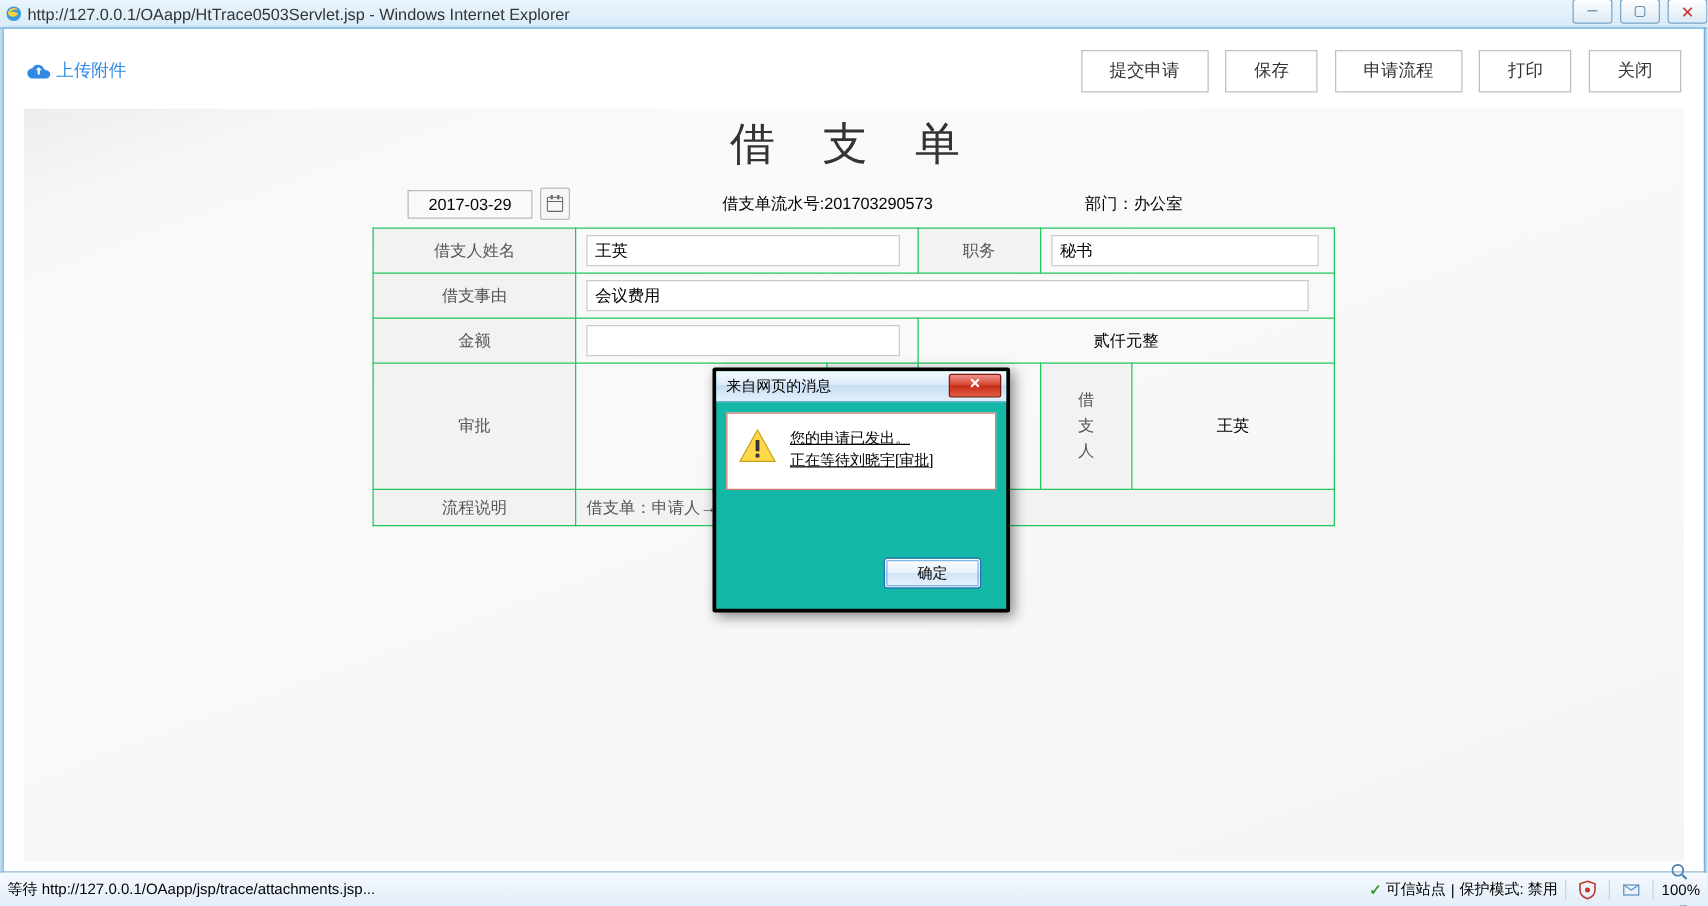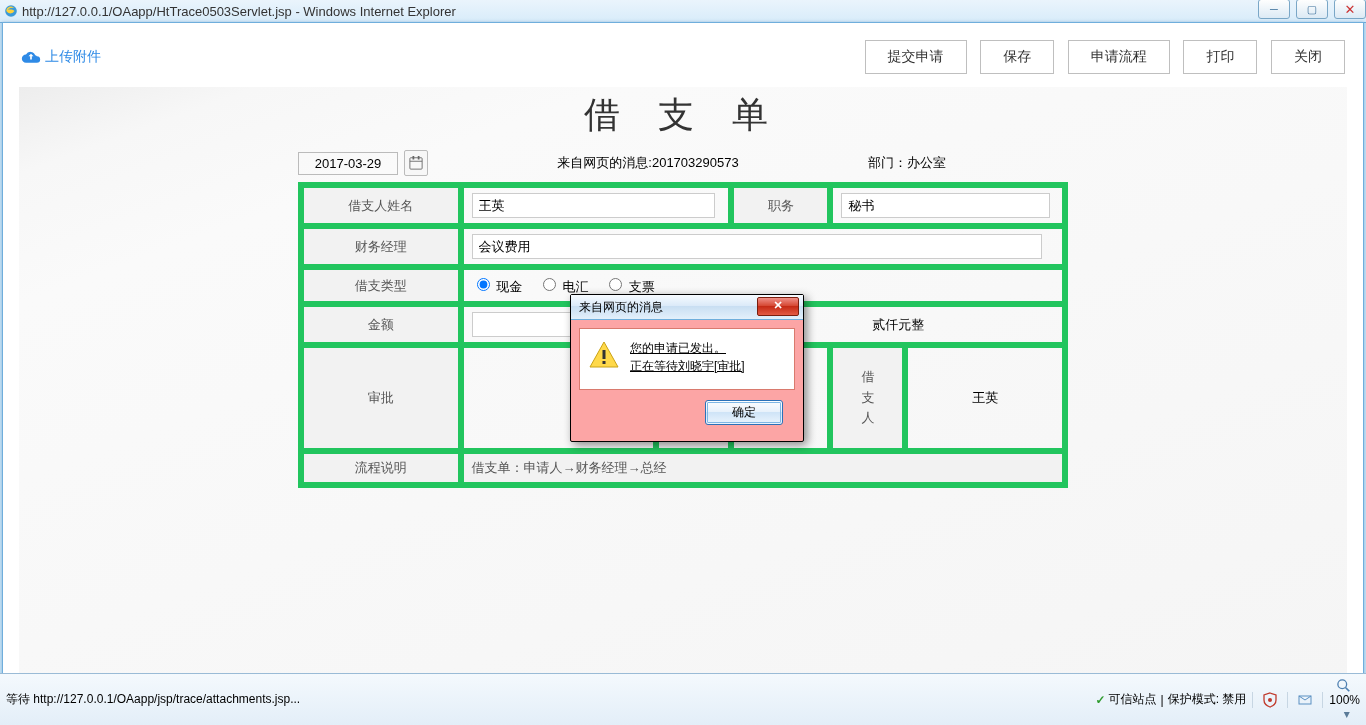--- a/index.html
+++ b/index.html
@@ -18,45 +18,45 @@
 .topbar{height:40px;display:flex;align-items:center;padding:6px 10px;border-bottom:1px solid #transparent;}
 .upload{display:flex;align-items:center;color:#2e8ae6;font-size:14px;cursor:pointer;}
 .upload svg{margin-right:4px;}
 .spacer{flex:1;}
 .btn-bar button{background:#fff;border:1px solid #bfbfbf;padding:7px 22px;margin-left:10px;font-size:14px;color:#333;cursor:pointer;font-family:inherit;}
 
 .paper-wrap{position:relative;}
 .paper{width:770px;margin:8px auto 0 auto;}
 h1{text-align:center;font-size:36px;font-weight:400;letter-spacing:14px;margin:4px 0 10px 0;color:#333;}
 .meta-row{display:flex;align-items:center;margin-bottom:6px;font-size:13px;}
-.date-box{border:1px solid #bbb;padding:3px 6px;width:86px;text-align:center;margin-right:6px;}
+.date-box{border:1px solid #bbb;padding:3px 6px;width:86px;text-align:center;margin-right:6px;margin-left:28px;}
 .cal-btn{width:22px;height:24px;border:1px solid #bbb;display:flex;align-items:center;justify-content:center;border-radius:2px;background:#f7f7f7;}
 .meta-center{flex:1;text-align:center;}
 .meta-right{width:200px;}
 
 .form-tbl{width:100%;border-collapse:collapse;}
-.form-tbl td{border:6px solid #22c55e;padding:5px 8px;vertical-align:middle;}
+.form-tbl td{border:1px solid #22c55e;padding:5px 8px;vertical-align:middle;}
 .form-tbl .lbl{background:#f2f2f2;text-align:center;width:110px;color:#555;}
 .txt-in{width:98%;border:1px solid #ccc;padding:4px 6px;font-family:inherit;font-size:13px;box-sizing:border-box;}
 .radio-row label{margin-right:12px;}
 .tall-row td{height:90px;}
 .v-lbl{background:#f2f2f2;text-align:center;color:#555;line-height:1.6;}
 .flow-row td{background:#f2f2f2;color:#555;}
 
-.dialog{position:absolute;left:570px;top:294px;width:232px;background:#fca5a5;border:1px solid #000000;box-shadow:3px 3px 10px rgba(0,0,0,0.45);border-radius:2px;}
+.dialog{position:absolute;left:570px;top:294px;width:232px;background:#14b8a6;border:3px solid #000000;box-shadow:3px 3px 10px rgba(0,0,0,0.45);border-radius:2px;}
 .dialog .dlg-title{height:24px;background:linear-gradient(to bottom,#f7fbff 0%,#dbeaf9 45%,#c8def2 46%,#e3f0fb 100%);border-bottom:1px solid #6faedc;display:flex;align-items:center;padding:0 4px 0 8px;position:relative;font-size:12px;}
 .dialog .dlg-close{position:absolute;right:4px;top:2px;width:40px;height:17px;background:linear-gradient(to bottom,#ef8f88,#d4452f 48%,#c52b16 50%,#e35a44);border:1px solid #7a1e0e;border-radius:2px;color:#fff;text-align:center;font-size:11px;line-height:15px;font-weight:bold;}
 .dialog .dlg-body{padding:8px 8px 4px 8px;text-decoration:underline;}
 .msg-box{border:1px solid #d97a6e;padding:10px 10px 14px 8px;display:flex;gap:10px;background:#fff;}
 .warn-icon{width:32px;height:32px;flex:0 0 32px;}
 .msg-text{font-size:12px;line-height:1.5;}
-.dlg-btns{padding:10px 12px 12px 0;text-align:right;}
+.dlg-btns{padding:10px 12px 12px 0;text-align:right;margin-top:44px;}
 .ok-btn{border:1px solid #2b71b8;background:linear-gradient(to bottom,#fdfeff,#e7f1fb 48%,#cfe4f7 50%,#eaf4fd);padding:3px 26px;border-radius:3px;font-size:12px;cursor:pointer;outline:1px solid #7fb6e4;outline-offset:-3px;font-family:inherit;}
 
-.status-bar{position:absolute;left:0;right:0;bottom:0;height:19px;background:linear-gradient(to bottom,#f4f9fd,#e3eef8);border-top:1px solid #9abbd6;display:flex;align-items:center;font-size:12px;padding:16px 6px;}
+.status-bar{position:absolute;left:0;right:0;bottom:0;height:19px;background:linear-gradient(to bottom,#f4f9fd,#e3eef8);border-top:1px solid #9abbd6;display:flex;align-items:center;font-size:12px;padding:4px 6px;}
 .status-bar .st-left{flex:1;}
 .status-bar .sep{width:1px;height:16px;background:#c7d6e3;margin:0 6px;}
 .status-bar .chk{color:#2e9b2e;font-weight:bold;margin-right:3px;}
 .zoom-box{display:flex;align-items:center;flex-direction:column;}
 .zoom-box svg{margin-right:2px;}
 .sm-ico{width:16px;height:16px;margin:0 3px;}
 .bg-paper{position:absolute;top:56px;left:8px;right:8px;bottom:8px;background:linear-gradient(160deg,#ededed 0%,#f7f7f7 8%,#fafafa 20%,#f5f5f5 100%);}
 </style>
 </head>
 <body>
@@ -105,43 +105,35 @@
         <div class="meta-row">
           <div class="date-box">2017-03-29</div>
           <div class="cal-btn">
             <svg width="14" height="14" viewBox="0 0 16 16">
                 <rect x="1" y="2" width="14" height="13" rx="1" fill="none" stroke="#666"></rect>
                 <line x1="1" y1="6" x2="15" y2="6" stroke="#666"></line>
                 <rect x="4" y="0" width="2" height="4" fill="#666"></rect>
                 <rect x="10" y="0" width="2" height="4" fill="#666"></rect>
               </svg>
           </div>
-          <div class="meta-center">来自网页的消息:201703290573</div>
+          <div class="meta-center">借支单流水号:201703290573</div>
           <div class="meta-right">部门：办公室</div>
         </div>
 
         <table class="form-tbl">
           <tbody>
               <tr>
             <td class="lbl">借支人姓名</td>
             <td colspan="2"><input class="txt-in" value="王英" style=""></td>
             <td class="lbl" style="width:60px">职务</td>
             <td colspan="2"><input class="txt-in" value="秘书" style=""></td>
           </tr>
           <tr>
-            <td class="lbl">财务经理</td>
+            <td class="lbl">借支事由</td>
             <td colspan="5"><input class="txt-in" value="会议费用" style=""></td>
-          </tr>
-          <tr>
-            <td class="lbl">借支类型</td>
-            <td colspan="5" class="radio-row">
-              <label><input type="radio" name="pt" checked="" style=""> <span>现金</span></label>
-              <label><input type="radio" name="pt" style=""> <span>电汇</span></label>
-              <label><input type="radio" name="pt" style=""> <span>支票</span></label>
-            </td>
           </tr>
           <tr>
             <td class="lbl">金额</td>
             <td colspan="2"><input class="txt-in" style=""></td>
             <td colspan="3" style="text-align:center">贰仟元整</td>
           </tr>
           <tr class="tall-row">
             <td class="v-lbl" style="width:60px"><span>审批</span></td>
             <td style="width:140px"></td>
             <td class="v-lbl" style="width:40px">总<br>经<br>理</td>

